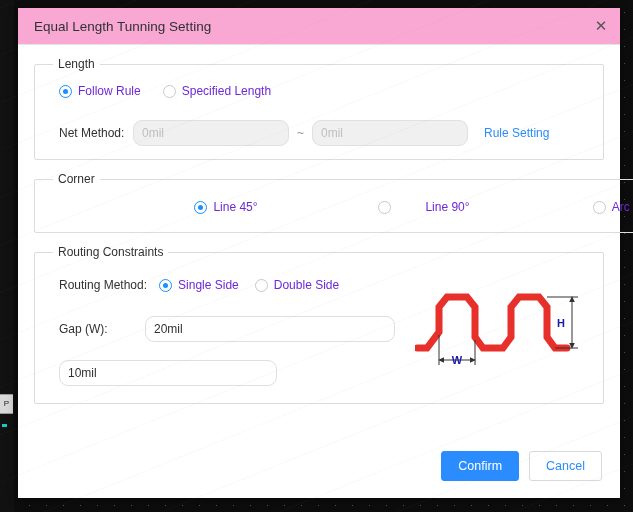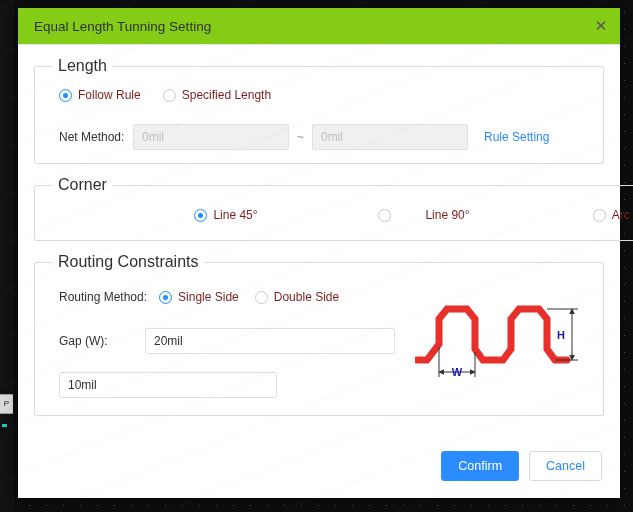--- a/index.html
+++ b/index.html
@@ -59,21 +59,21 @@
     top: 8px;
     width: 602px;
     height: 490px;
     background: #ffffff;
     box-shadow: 0 2px 10px rgba(0,0,0,0.45);
     display: flex;
     flex-direction: column;
   }
   .titlebar {
     height: 36px;
-    background: #84cc16;
+    background: #f9a8d4;
     border-bottom: 1px solid #e6e6e6;
     display: flex;
     align-items: center;
     flex: 0 0 auto;
     position: relative;
   }
   .title-text {
     margin-left: 16px;
     font-size: 13.5px;
     color: #303133;
@@ -101,21 +101,21 @@
 
   fieldset.group {
     border: 1px solid #dcdcdc;
     border-radius: 2px;
     margin: 0 0 12px 0;
     padding: 6px 12px 12px 12px;
     position: relative;
   }
   fieldset.group > legend {
     padding: 0 5px;
-    font-size: 16px;
+    font-size: 12px;
     color: #303133;
     margin-left: 6px;
   }
 
   .row {
     display: flex;
     align-items: center;
     min-height: 28px;
   }
   .row + .row { margin-top: 10px; }
@@ -146,35 +146,35 @@
     position: absolute;
     left: 50%; top: 50%;
     width: 5px; height: 5px;
     margin: -2.5px 0 0 -2.5px;
     border-radius: 50%;
     background: #1890ff;
   }
   .radio .rlabel {
     margin-left: 6px;
     font-size: 12px;
-    color: #7f1d1d;
+    color: #6d28d9;
     white-space: nowrap;
   }
 
   .lbl {
     font-size: 12px;
     color: #303133;
     white-space: nowrap;
   }
 
   input.txt {
     height: 26px;
     box-sizing: border-box;
     border: 1px solid #dcdfe6;
-    border-radius: 2px;
+    border-radius: 9px;
     padding: 0 8px;
     font-family: "Liberation Sans", sans-serif;
     font-size: 12px;
     color: #303133;
     background: #fff;
     outline: none;
   }
   input.txt:disabled,
   input.txt[readonly].dis {
     background: #f0f0f0;

